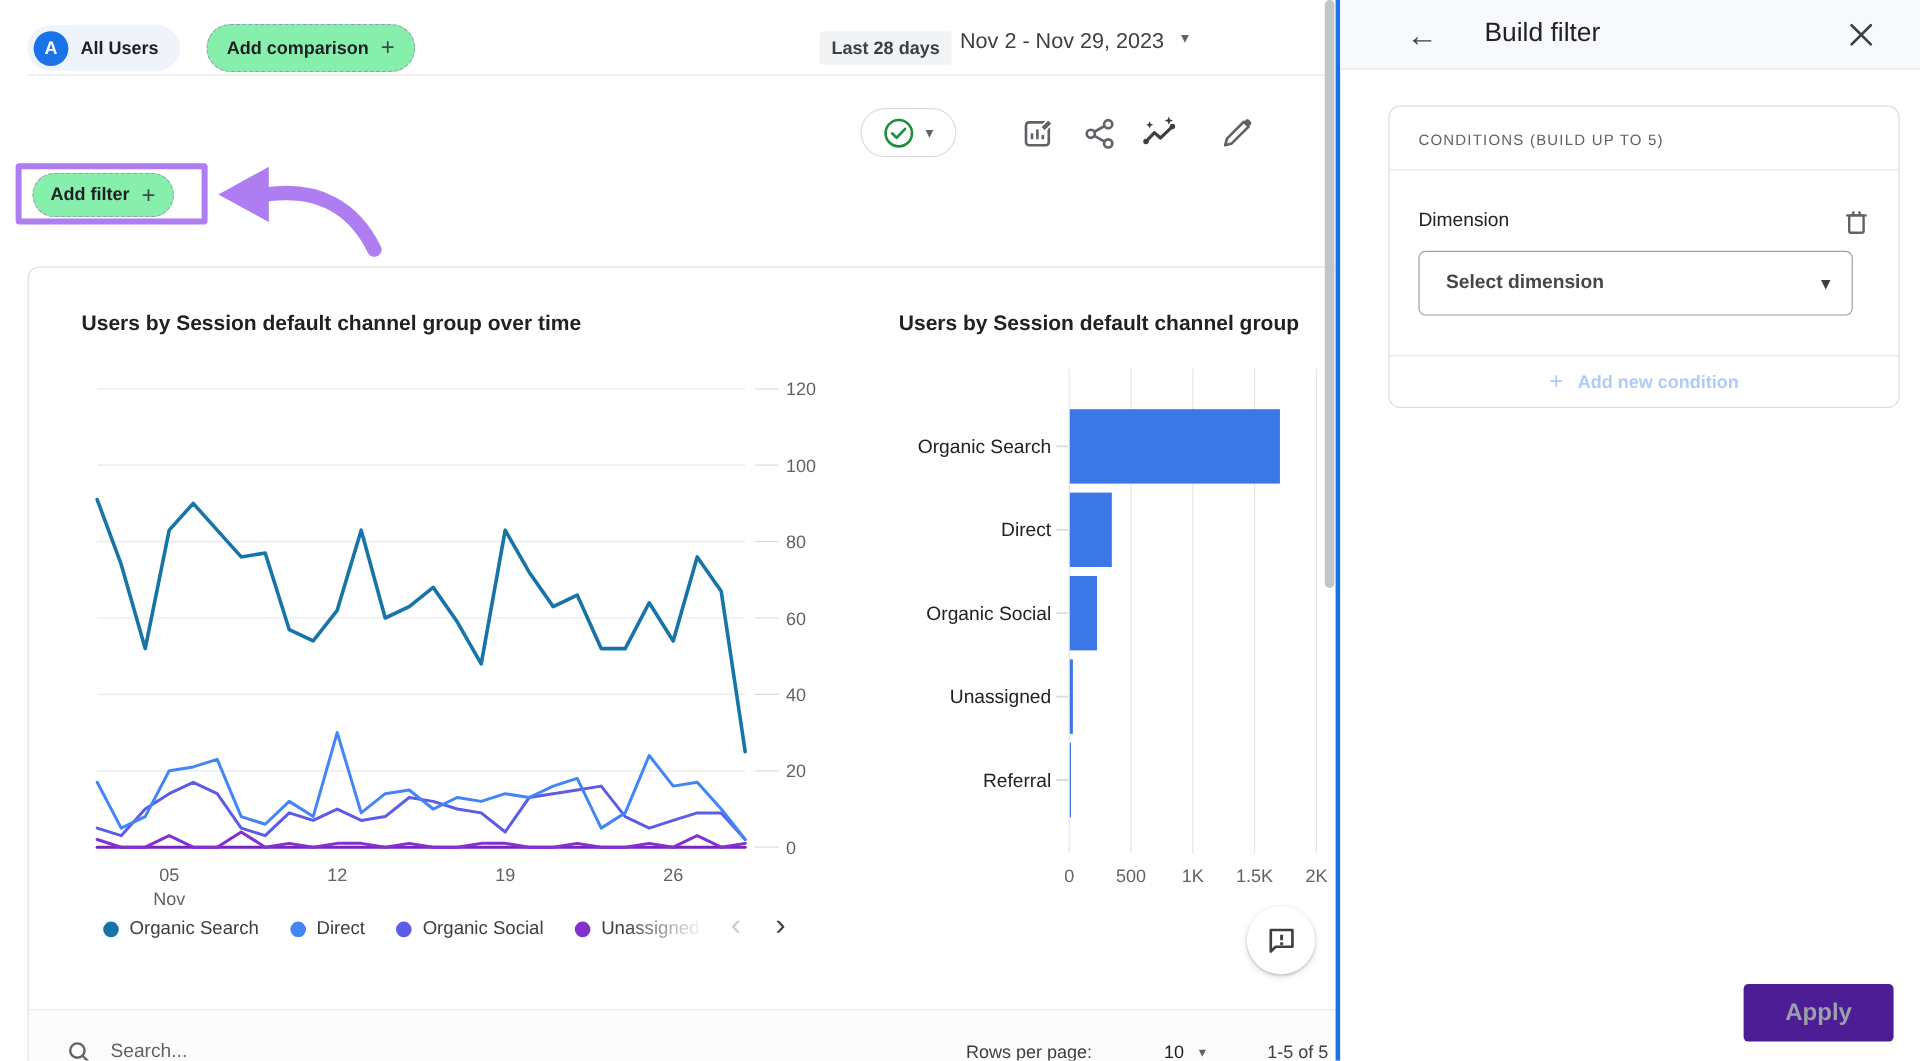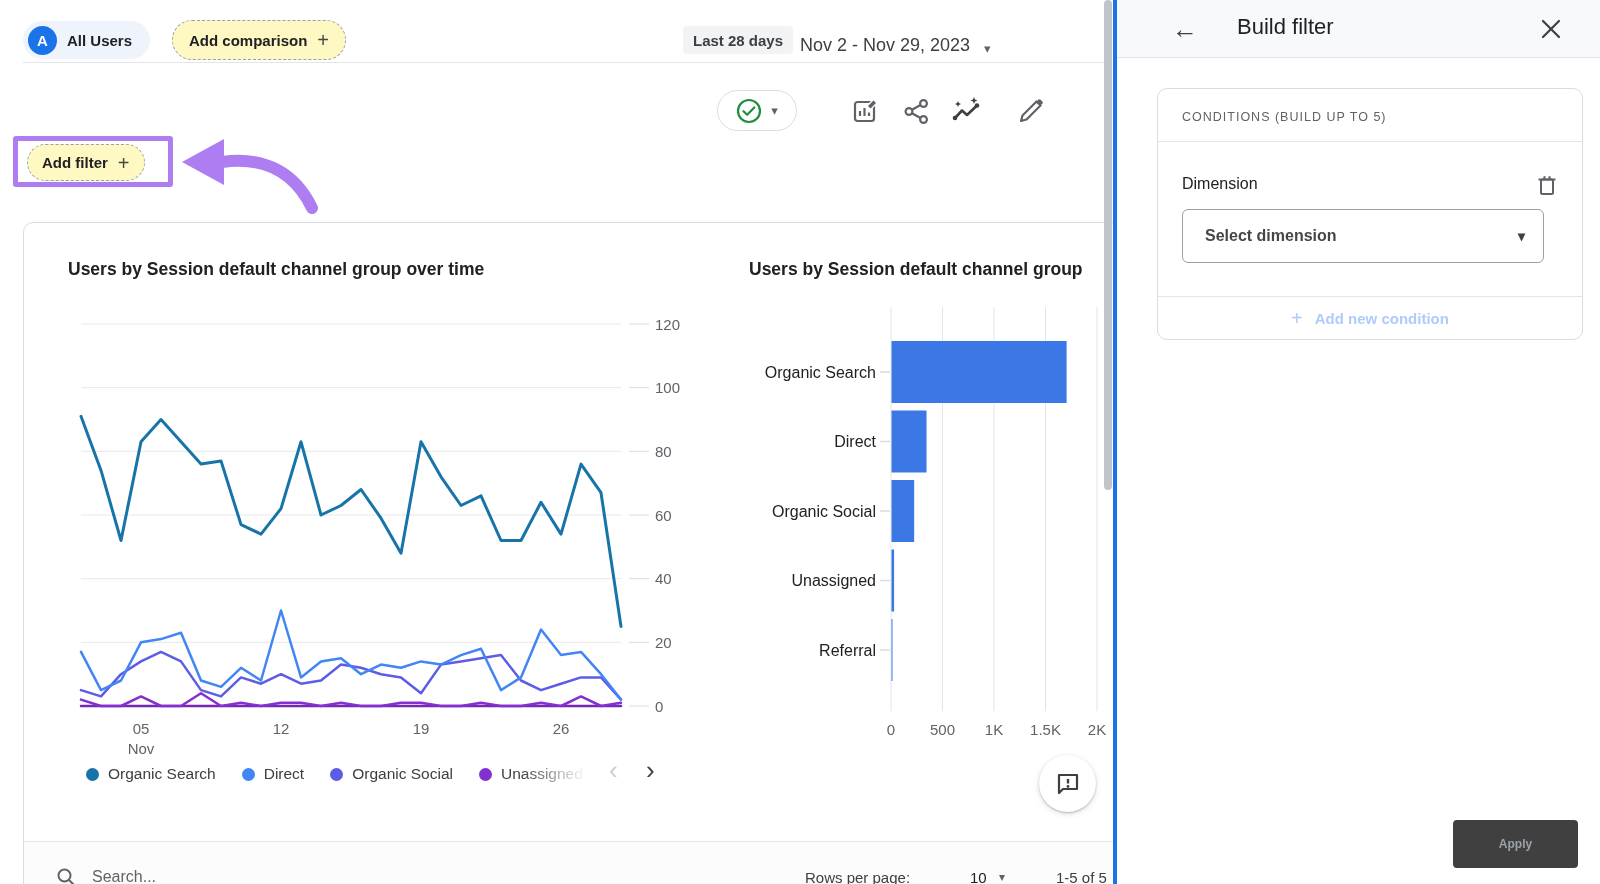--- a/index.html
+++ b/index.html
@@ -12,26 +12,26 @@
   
   .main { position:absolute; left:0; top:0; width:1113px; height:884px; background:#fff; overflow:hidden; }
 
   
   .chip-allusers { position:absolute; left:23px; top:21px; height:38px; display:flex; align-items:center; gap:10px;
     background:#eef3fc; border-radius:19px; padding:0 18px 0 5px; cursor:pointer; }
   .avatar { width:29px; height:29px; border-radius:50%; background:#1a73e8; color:#fff; font-size:15px; font-weight:700;
     display:flex; align-items:center; justify-content:center; }
   .chip-allusers .lbl { font-size:15px; font-weight:700; color:#202124; }
   .chip-dashed { position:absolute; display:flex; align-items:center; gap:10px; border:1.6px dashed #9aa0a6;
-    border-radius:20px; background:#fef9c3; cursor:pointer; font-weight:700; color:#202124; }
+    border-radius:20px; background:#86efac; cursor:pointer; font-weight:700; color:#202124; }
   .chip-compare { left:172px; top:20px; height:40px; padding:0 16px; font-size:15px; }
   .plusglyph { font-size:20px; font-weight:400; color:#444746; line-height:1; }
   .date-preset { position:absolute; left:683px; top:26px; height:28px; background:#f1f3f4; color:#3c4043;
     font-size:15px; font-weight:700; display:flex; align-items:center; padding:0 10px; border-radius:3px; }
-  .date-range { position:absolute; left:800px; top:24px; height:32px; display:flex; align-items:flex-end; gap:14px;
+  .date-range { position:absolute; left:800px; top:24px; height:32px; display:flex; align-items:flex-start; gap:14px;
     font-size:18px; color:#3c4043; cursor:pointer; }
   .caret { color:#5f6368; font-size:13px; }
   .top-divider { position:absolute; left:23px; top:62px; width:1082px; height:1px; background:#e3e5e8; }
 
   
   .page-title { position:absolute; left:23px; top:92px; font-size:28px; font-weight:400; color:#1f1f1f; white-space:nowrap; }
   .check-badge { position:absolute; left:717px; top:90px; width:80px; height:41px; border:1px solid #dadce0;
     border-radius:21px; background:#fff; display:flex; align-items:center; justify-content:center; gap:9px; cursor:pointer; }
   .icon-btn { position:absolute; top:92px; width:38px; height:38px; border:none; background:transparent; cursor:pointer;
     display:flex; align-items:center; justify-content:center; }
@@ -92,21 +92,21 @@
   .dim-label { position:absolute; left:24px; top:86px; font-size:16px; color:#202124; }
   .trash-btn { position:absolute; left:376px; top:84px; width:26px; height:26px; border:none; background:transparent; cursor:pointer; }
   .select-box { position:absolute; left:24px; top:120px; width:362px; height:54px; border:1px solid #9aa0a6;
     border-radius:6px; display:flex; align-items:center; justify-content:space-between; padding:0 18px 0 22px; cursor:pointer;font-weight:bold; }
   .select-box .val { font-size:16px; color:#44474a; }
   .cond-div2 { position:absolute; left:0; top:207px; width:424px; height:1px; background:#e3e5e8; }
   .add-cond { position:absolute; left:0; top:208px; width:424px; height:43px; border:none; background:transparent;
     display:flex; align-items:center; justify-content:center; gap:12px; color:#aecbfa; font-size:15px; font-weight:700; }
   .add-cond .p { font-size:20px; font-weight:400; }
   .apply-btn { position:absolute; left:336px; top:820px; width:125px; height:48px; border:none; border-radius:4px;
-    background:#404040; color:#9ca1a8; font-size:12px; font-weight:700; font-family:"Liberation Sans",sans-serif; }
+    background:#4c1d95; color:#9ca1a8; font-size:20px; font-weight:700; font-family:"Liberation Sans",sans-serif; }
 </style>
 </head>
 <body>
 
 <div class="main">
 
   <div class="chip-allusers">
     <span class="avatar">A</span>
     <span class="lbl">All Users</span>
   </div>

